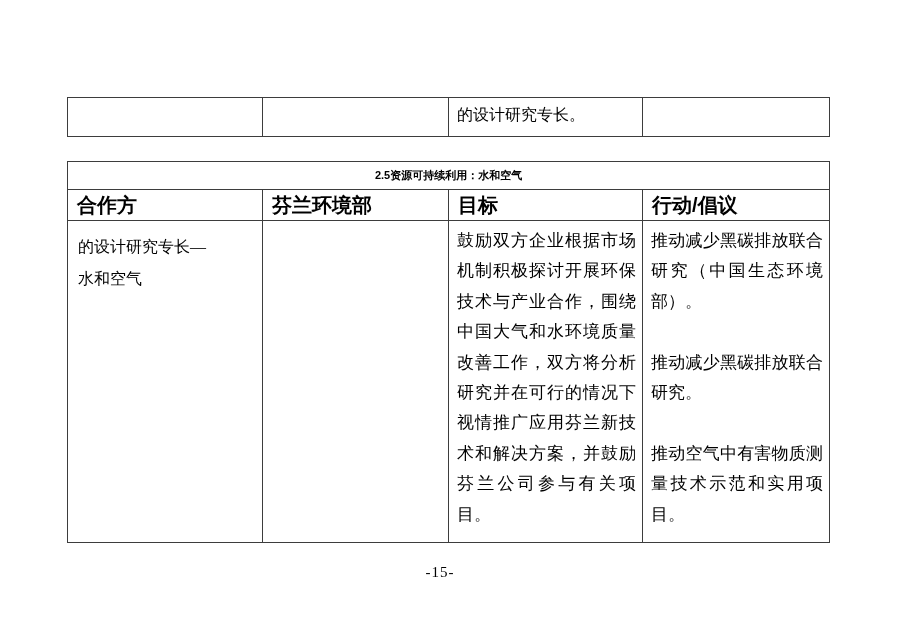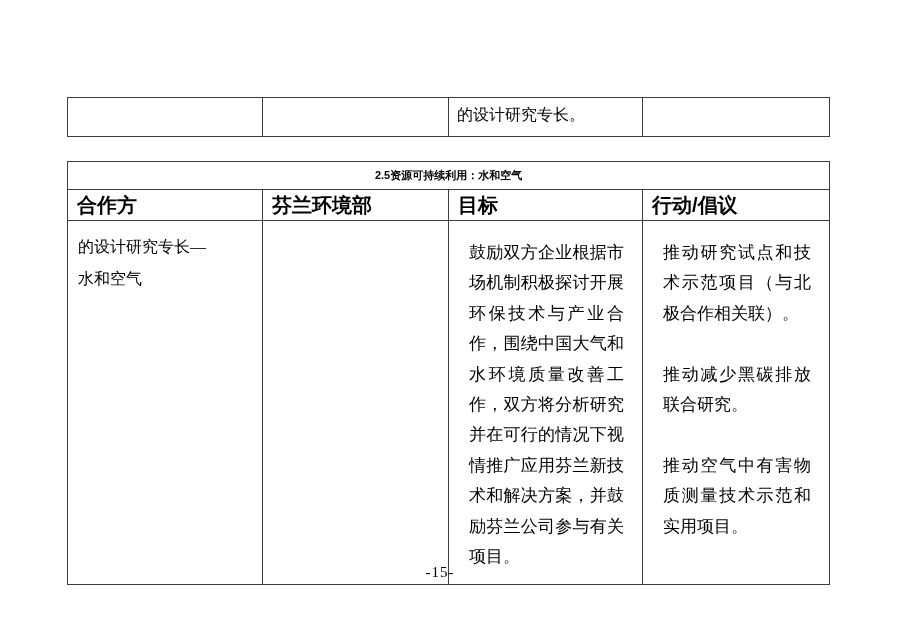--- a/index.html
+++ b/index.html
@@ -67,21 +67,21 @@
     line-height: 32px;
     padding-top: 10px !important;
     padding-left: 10px !important;
   }
   .jtext {
     text-align: justify;
     text-align-last: left;
     text-justify: inter-character;
     margin: 0;
   }
-  .para { margin: 12px; }
+  .para { margin: 0; }
   .para + .para { margin-top: 30.4px; }
   .page-number {
     position: absolute;
     top: 564px;
     left: 59px;
     width: 762px;
     text-align: center;
     font-size: 15px;
     letter-spacing: 1px;
   }
@@ -128,21 +128,21 @@
     <tr>
       <td class="body-cell partner">
         <div>的设计研究专长—</div>
         <div>水和空气</div>
       </td>
       <td class="body-cell"></td>
       <td class="body-cell">
         <p class="jtext para">鼓励双方企业根据市场机制积极探讨开展环保技术与产业合作，围绕中国大气和水环境质量改善工作，双方将分析研究并在可行的情况下视情推广应用芬兰新技术和解决方案，并鼓励芬兰公司参与有关项目。</p>
       </td>
       <td class="body-cell">
-        <p class="jtext para">推动研究试点和技术示范项目（与北极合作相关联）。</p>
+        <p class="jtext para">推动减少黑碳排放联合研究（中国生态环境部）。</p>
         <p class="jtext para">推动减少黑碳排放联合研究。</p>
         <p class="jtext para">推动空气中有害物质测量技术示范和实用项目。</p>
       </td>
     </tr>
   </tbody>
     </table>
 
   <div class="page-number">-15-</div>
 
 </div>

